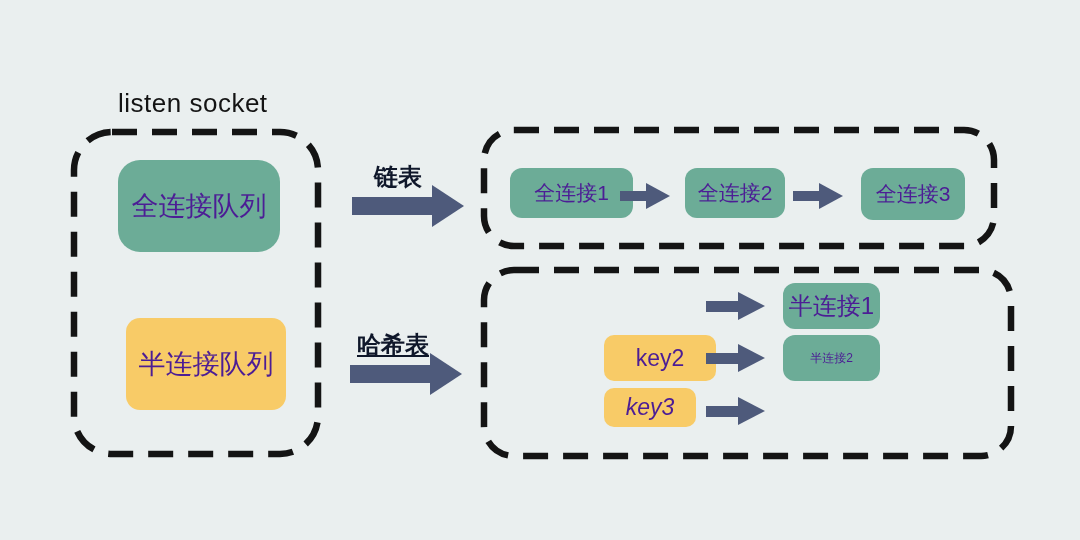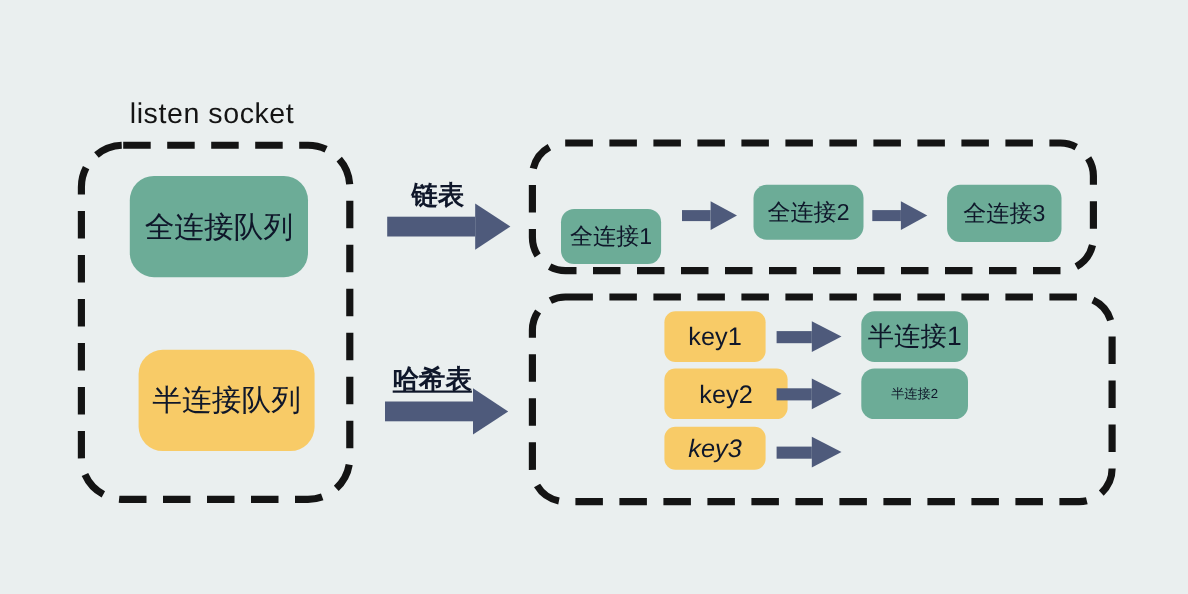--- a/index.html
+++ b/index.html
@@ -23,21 +23,21 @@
   .dashbox{position:absolute;overflow:visible;}
   .dashbox rect{
     fill:none;
     stroke:#141414;
     stroke-width:6.5;
     stroke-dasharray:25 15;
   }
   .box{
     position:absolute;
     display:flex;align-items:center;justify-content:center;
-    color:#0f172a;
+    color:#4c1d95;
     text-align:left;
   }
   .teal{background:#6cac97;}
   .yellow{background:#f8cb67;}
   .qbox{border-radius:22px;font-size:27px;font-weight:500;}
   .node{border-radius:12px;font-size:21px;font-weight:500;}
   .keybox{border-radius:10px;font-size:23px;font-weight:500;}
   .edge-label{
     position:absolute;
     font-size:24px;
@@ -61,55 +61,54 @@
 
 <div class="canvas">
 
   <div class="title">listen socket</div>
 
   <svg class="dashbox" style="left:70px;top:128px;" width="252" height="330">
     <rect x="4" y="4" width="244" height="322" rx="38"></rect>
   </svg>
 
   <div class="box teal qbox" style="left:118px;top:160px;width:162px;height:92px;">全连接队列</div>
-  <div class="box yellow qbox" style="left:126px;top:318px;width:160px;height:92px;">半连接队列</div>
+  <div class="box yellow qbox" style="left:126px;top:318px;width:160px;height:92px;border-radius:14px;">半连接队列</div>
 
   <div class="edge-label" style="left:348px;top:161px;width:100px;">链表</div>
   <div class="arrow big" style="left:352px;top:185px;">
       <i class="shaft"></i>
       <i class="head"></i>
     </div>
 
   <div class="edge-label" style="left:343px;top:329px;width:100px;text-decoration:underline;">哈希表</div>
   <div class="arrow big" style="left:350px;top:353px;">
       <i class="shaft"></i>
       <i class="head"></i>
     </div>
 
   <svg class="dashbox" style="left:480px;top:126px;" width="518" height="124">
     <rect x="4" y="4" width="510" height="116" rx="30"></rect>
   </svg>
 
-  <div class="box teal node" style="left:510px;top:168px;width:91px;height:50px;margin-top:22px;">全连接1</div>
+  <div class="box teal node" style="left:510px;top:168px;width:123px;height:50px;">全连接1</div>
   <div class="arrow sm" style="left:620px;top:183px;">
       <i class="shaft"></i>
       <i class="head"></i>
     </div>
   <div class="box teal node" style="left:685px;top:168px;width:100px;height:50px;">全连接2</div>
   <div class="arrow sm" style="left:793px;top:183px;">
       <i class="shaft"></i>
       <i class="head"></i>
     </div>
   <div class="box teal node" style="left:861px;top:168px;width:104px;height:52px;">全连接3</div>
 
   <svg class="dashbox" style="left:480px;top:266px;" width="535" height="194">
     <rect x="4" y="4" width="527" height="186" rx="30"></rect>
   </svg>
 
-  <div class="box yellow keybox" style="left:604px;top:283px;width:92px;height:46px;">key1</div>
   <div class="arrow md" style="left:706px;top:292px;">
       <i class="shaft"></i>
       <i class="head"></i>
     </div>
   <div class="box teal node" style="left:783px;top:283px;width:97px;height:46px;font-size:24px;">半连接1</div>
 
   <div class="box yellow keybox" style="left:604px;top:335px;width:112px;height:46px;">key2</div>
   <div class="arrow md" style="left:706px;top:344px;">
       <i class="shaft"></i>
       <i class="head"></i>

